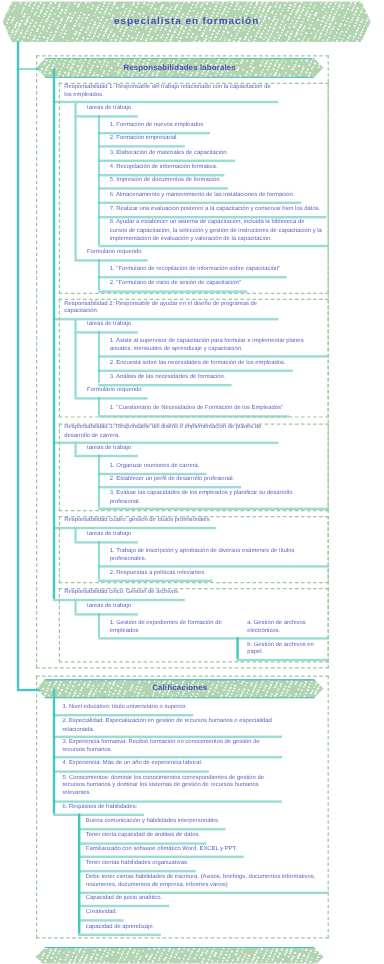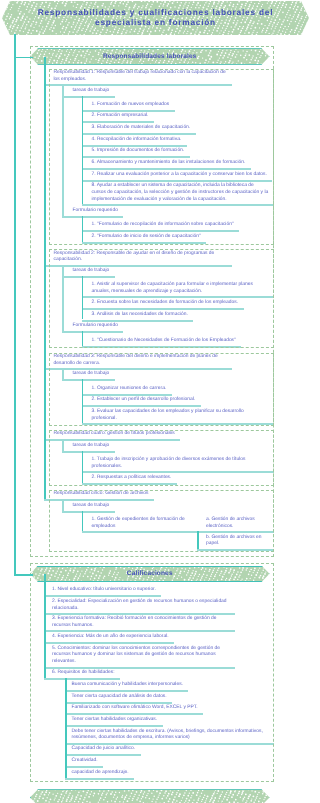--- a/index.html
+++ b/index.html
@@ -1231,21 +1231,20 @@
           <circle cx="308.11" cy="28.65" r="0.64" fill="#ffffff"></circle>
           <circle cx="306.98" cy="30.82" r="0.69" fill="#ffffff"></circle>
           <circle cx="305.97" cy="32.80" r="0.90" fill="#ffffff"></circle>
           <circle cx="303.69" cy="36.97" r="0.86" fill="#ffffff"></circle>
           <circle cx="302.90" cy="38.62" r="0.90" fill="#ffffff"></circle>
           <circle cx="302.27" cy="40.28" r="0.79" fill="#ffffff"></circle>
           <circle cx="301.10" cy="42.45" r="0.88" fill="#ffffff"></circle>
         </g>
       </svg>
     <div class="lbl">
-      <div>Responsabilidades y cualificaciones laborales del</div>
       <div>especialista en formación</div>
     </div>
   </div>
 
   <div id="tree">
       <div class="banner" style="left: 30px; top: 48.3px; width: 239.5px; height: 16.5px; font-size: 6.5px; letter-spacing: 0.15px; border: 1.3px solid rgb(63, 192, 184); box-sizing: border-box;">
         <svg class="tex" width="250" height="27" viewBox="0 0 250 27">
           <g>
             <circle cx="-0.37" cy="3.46" r="0.74" fill="#ffffff"></circle>
             <circle cx="4.48" cy="2.10" r="0.90" fill="#ffffff"></circle>

